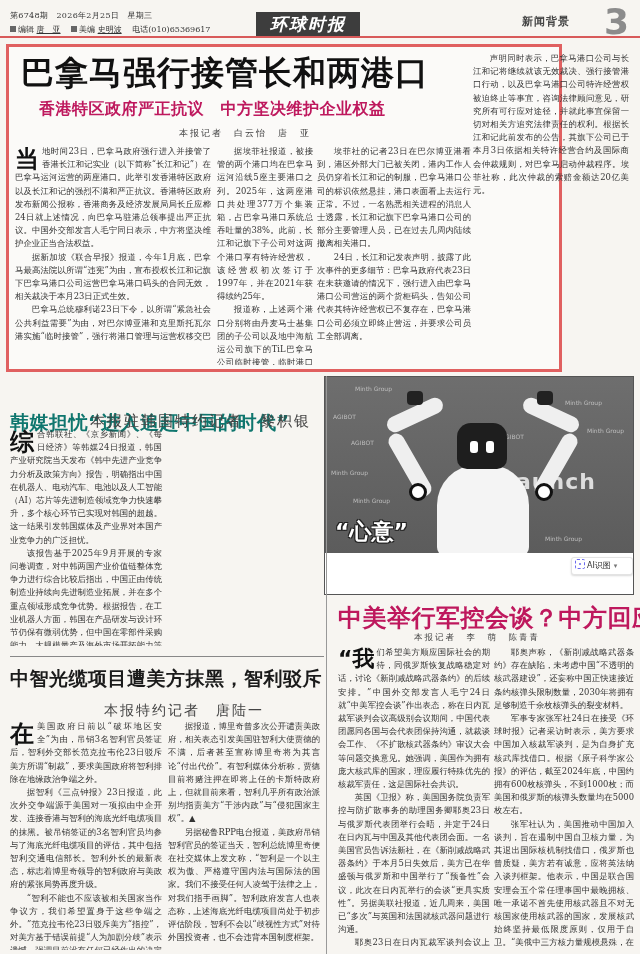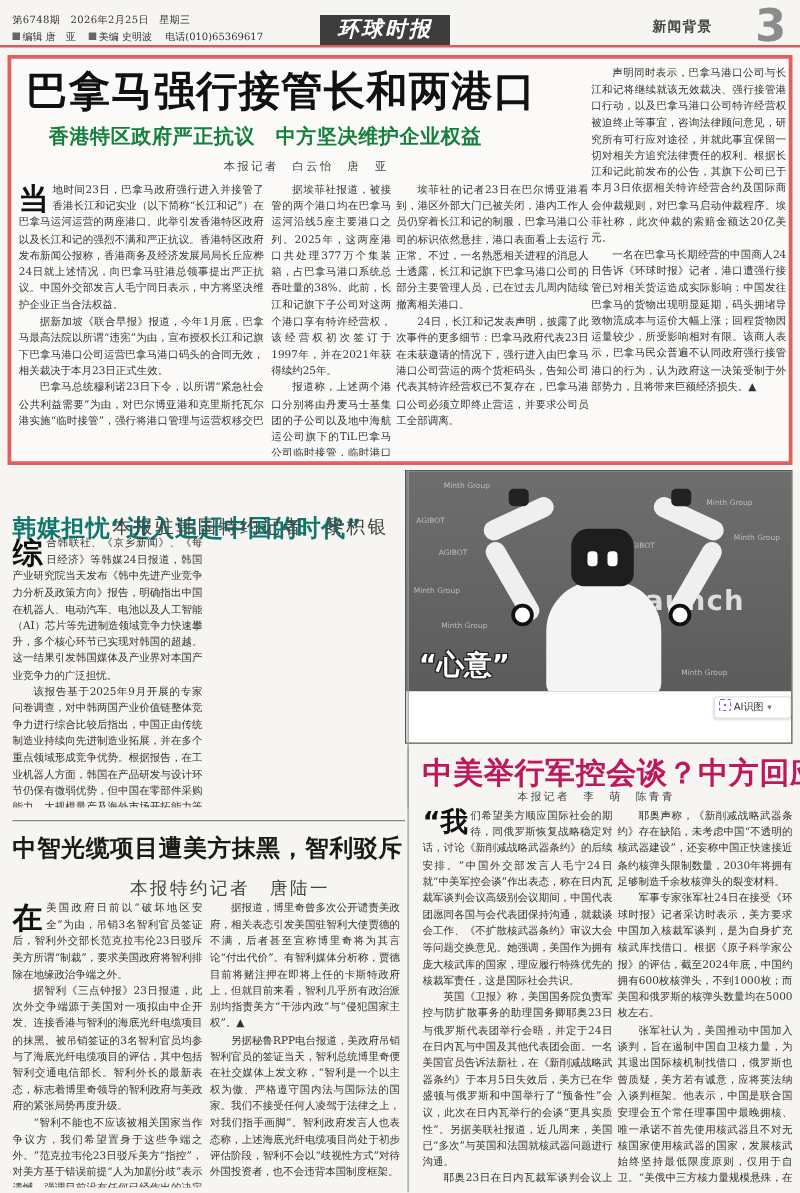--- a/index.html
+++ b/index.html
@@ -4,31 +4,31 @@
 <style>
   * { box-sizing: border-box; margin: 0; padding: 0; }
   html, body { width: 640px; height: 954px; overflow: hidden; background: #f7f5f1; }
   body { font-family: "DejaVu Serif", "Liberation Serif", serif; color: #2a2a2a; position: relative; }
 
   
   .masthead { position: absolute; left: 0; top: 0; width: 640px; height: 48px; }
   .mh-issue { position: absolute; left: 10px; top: 10px; font-size: 8px; color: #333; letter-spacing: 0.3px; white-space: nowrap; }
   .mh-editors { position: absolute; left: 10px; top: 24px; font-size: 8px; color: #333; white-space: nowrap; }
   .mh-editors .sq { display: inline-block; width: 6px; height: 6px; background: #666; margin-right: 2px; vertical-align: 0; }
-  .mh-editors span.gap { margin-right: 8px; }
+  .mh-editors span.gap { margin-right: 8px; text-decoration: underline; }
   .mh-logo { position: absolute; left: 256px; top: 12px; width: 104px; height: 24px; background: #3d3d3d; color: #fff;
              font-family: "DejaVu Serif", serif; font-style: italic; font-weight: bold; font-size: 17px; line-height: 24px; text-align: center; letter-spacing: 2px; }
   .mh-section { position: absolute; left: 522px; top: 14px; font-size: 11px; font-weight: bold; color: #444; letter-spacing: 1px; }
   .mh-pagenum { position: absolute; left: 604px; top: 4px; font-size: 36px; font-weight: bold; color: #8c8c8c; font-family: "DejaVu Sans", sans-serif; line-height: 36px; }
   .mh-redline { position: absolute; left: 0; top: 36px; width: 640px; height: 2px; background: #d85a5a; }
 
   
-  .lead { position: absolute; left: 6px; top: 44px; width: 628px; height: 328px; border: 3px solid #e06060; background: #fbfaf8; }
+  .lead { position: absolute; left: 6px; top: 44px; width: 556px; height: 328px; border: 3px solid #e06060; background: #fbfaf8; }
   .lead-title { position: absolute; left: 12px; top: 4px; font-family: "DejaVu Sans", sans-serif; font-weight: 900; font-size: 33px; letter-spacing: 1px; color: #111; white-space: nowrap; line-height: 44px; }
-  .lead-sub { position: absolute; left: 30px; top: 52px; font-size: 16px; font-weight: bold; color: #15803d; white-space: nowrap; letter-spacing: 0.5px; }
+  .lead-sub { position: absolute; left: 30px; top: 52px; font-size: 16px; font-weight: bold; color: #be185d; white-space: nowrap; letter-spacing: 0.5px; }
   .lead-byline { position: absolute; left: 170px; top: 80px; font-size: 9px; color: #444; letter-spacing: 2px; white-space: nowrap; }
   .col { position: absolute; font-size: 8.4px; line-height: 13.2px; color: #333; text-align: justify; }
   .col p { text-indent: 2em; }
   .col p.first { text-indent: 0; }
   .dropcap { float: left; font-size: 24px; line-height: 24px; font-weight: bold; margin: 2px 3px 0 0; color: #111; font-family: "DejaVu Sans", sans-serif; }
   .lead .c1 { left: 6px; top: 98px; width: 196px; }
   .lead .c2 { left: 208px; top: 98px; width: 96px; }
   .lead .c3 { left: 308px; top: 98px; width: 154px; }
   .lead .c4 { left: 464px; top: 5px; width: 156px; }
 
@@ -109,21 +109,20 @@
   <div class="col c2" style="height:220px;overflow:hidden">
     <p>据埃菲社报道，被接管的两个港口均在巴拿马运河沿线5座主要港口之列。2025年，这两座港口共处理377万个集装箱，占巴拿马港口系统总吞吐量的38%。此前，长江和记旗下子公司对这两个港口享有特许经营权，该经营权初次签订于1997年，并在2021年获得续约25年。</p>
     <p>报道称，上述两个港口分别将由丹麦马士基集团的子公司以及地中海航运公司旗下的TiL巴拿马公司临时接管，临时港口经营权期限为18个月。另据巴拿马方面表示，接下来政府将启动公开招标程序，最终将两座港口的特许经营权授予两家独立企业，同时对港口设备进行估值，确定后续处置步骤。</p>
   </div>
   <div class="col c3" style="height:220px;overflow:hidden">
     <p>埃菲社的记者23日在巴尔博亚港看到，港区外部大门已被关闭，港内工作人员仍穿着长江和记的制服，巴拿马港口公司的标识依然悬挂，港口表面看上去运行正常。不过，一名熟悉相关进程的消息人士透露，长江和记旗下巴拿马港口公司的部分主要管理人员，已在过去几周内陆续撤离相关港口。</p>
     <p>24日，长江和记发表声明，披露了此次事件的更多细节：巴拿马政府代表23日在未获邀请的情况下，强行进入由巴拿马港口公司营运的两个货柜码头，告知公司代表其特许经营权已不复存在，巴拿马港口公司必须立即终止营运，并要求公司员工全部调离。</p>
   </div>
   <div class="col c4" style="height:316px;overflow:hidden">
     <p>声明同时表示，巴拿马港口公司与长江和记将继续就该无效裁决、强行接管港口行动，以及巴拿马港口公司特许经营权被迫终止等事宜，咨询法律顾问意见，研究所有可行应对途径，并就此事宜保留一切对相关方追究法律责任的权利。根据长江和记此前发布的公告，其旗下公司已于本月3日依据相关特许经营合约及国际商会仲裁规则，对巴拿马启动仲裁程序。埃菲社称，此次仲裁的索赔金额达20亿美元。</p>
-    <p>一名在巴拿马长期经营的中国商人24日告诉《环球时报》记者，港口遭强行接管已对相关货运造成实际影响：中国发往巴拿马的货物出现明显延期，码头拥堵导致物流成本与运价大幅上涨；回程货物因运量较少，所受影响相对有限。该商人表示，巴拿马民众普遍不认同政府强行接管港口的行为，认为政府这一决策受制于外部势力，且将带来巨额经济损失。▲</p>
   </div>
 </article>
 
 <article class="korea">
   <h2 class="korea-title">韩媒担忧“进入追赶中国的时代”</h2>
   <div class="korea-byline">本报驻韩国特约记者　黎枳银</div>
   <div class="col k1" style="height:218px;overflow:hidden">
     <p class="first"><span class="dropcap">综</span><span>合韩联社、《京乡新闻》、《每日经济》等韩媒24日报道，韩国产业研究院当天发布《韩中先进产业竞争力分析及政策方向》报告，明确指出中国在机器人、电动汽车、电池以及人工智能（AI）芯片等先进制造领域竞争力快速攀升，多个核心环节已实现对韩国的超越。这一结果引发韩国媒体及产业界对本国产业竞争力的广泛担忧。</span></p>
     <p>该报告基于2025年9月开展的专家问卷调查，对中韩两国产业价值链整体竞争力进行综合比较后指出，中国正由传统制造业持续向先进制造业拓展，并在多个重点领域形成竞争优势。根据报告，在工业机器人方面，韩国在产品研发与设计环节仍保有微弱优势，但中国在零部件采购能力、大规模量产及海外市场开拓能力等方面均处于领先位置。电动汽车领域的竞争格局也类似，韩国企业在售后维护等服务环节及部分海外市场仍具一定竞争力，但在自动驾驶等核心技术领域，中国综合竞争优势十分明显。</p>
   </div>

